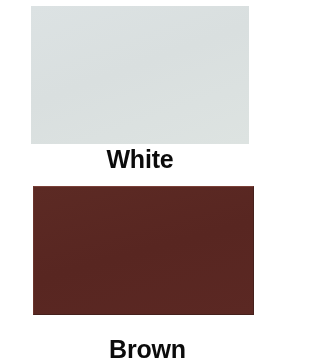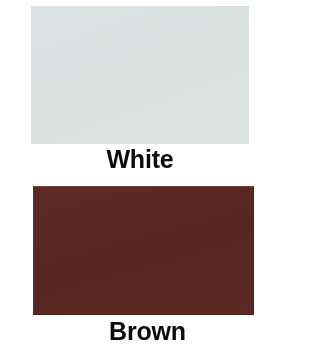--- a/index.html
+++ b/index.html
@@ -80,15 +80,15 @@
 <body>
 
 <div class="board" style="background: rgb(255, 255, 255);">
 
   <div class="swatch swatch-white" style="background-color: rgb(219, 225, 225); left: 31px; top: 6px; width: 218px; height: 138px;"></div>
 
   <div class="label label-white" style="color: rgb(11, 11, 11); font-size: 25px;">White</div>
 
   <div class="swatch swatch-brown" style="background-color: rgb(90, 39, 34); left: 33px; top: 186px; width: 221px; height: 129px;"></div>
 
-  <div class="label label-brown" style="color: rgb(11, 11, 11); font-size: 25px;">Brown</div>
+  <div class="label label-brown" style="color: rgb(11, 11, 11); font-size: 25px; margin-top: 18px;">Brown</div>
 
 </div>
 
 </body></html>

